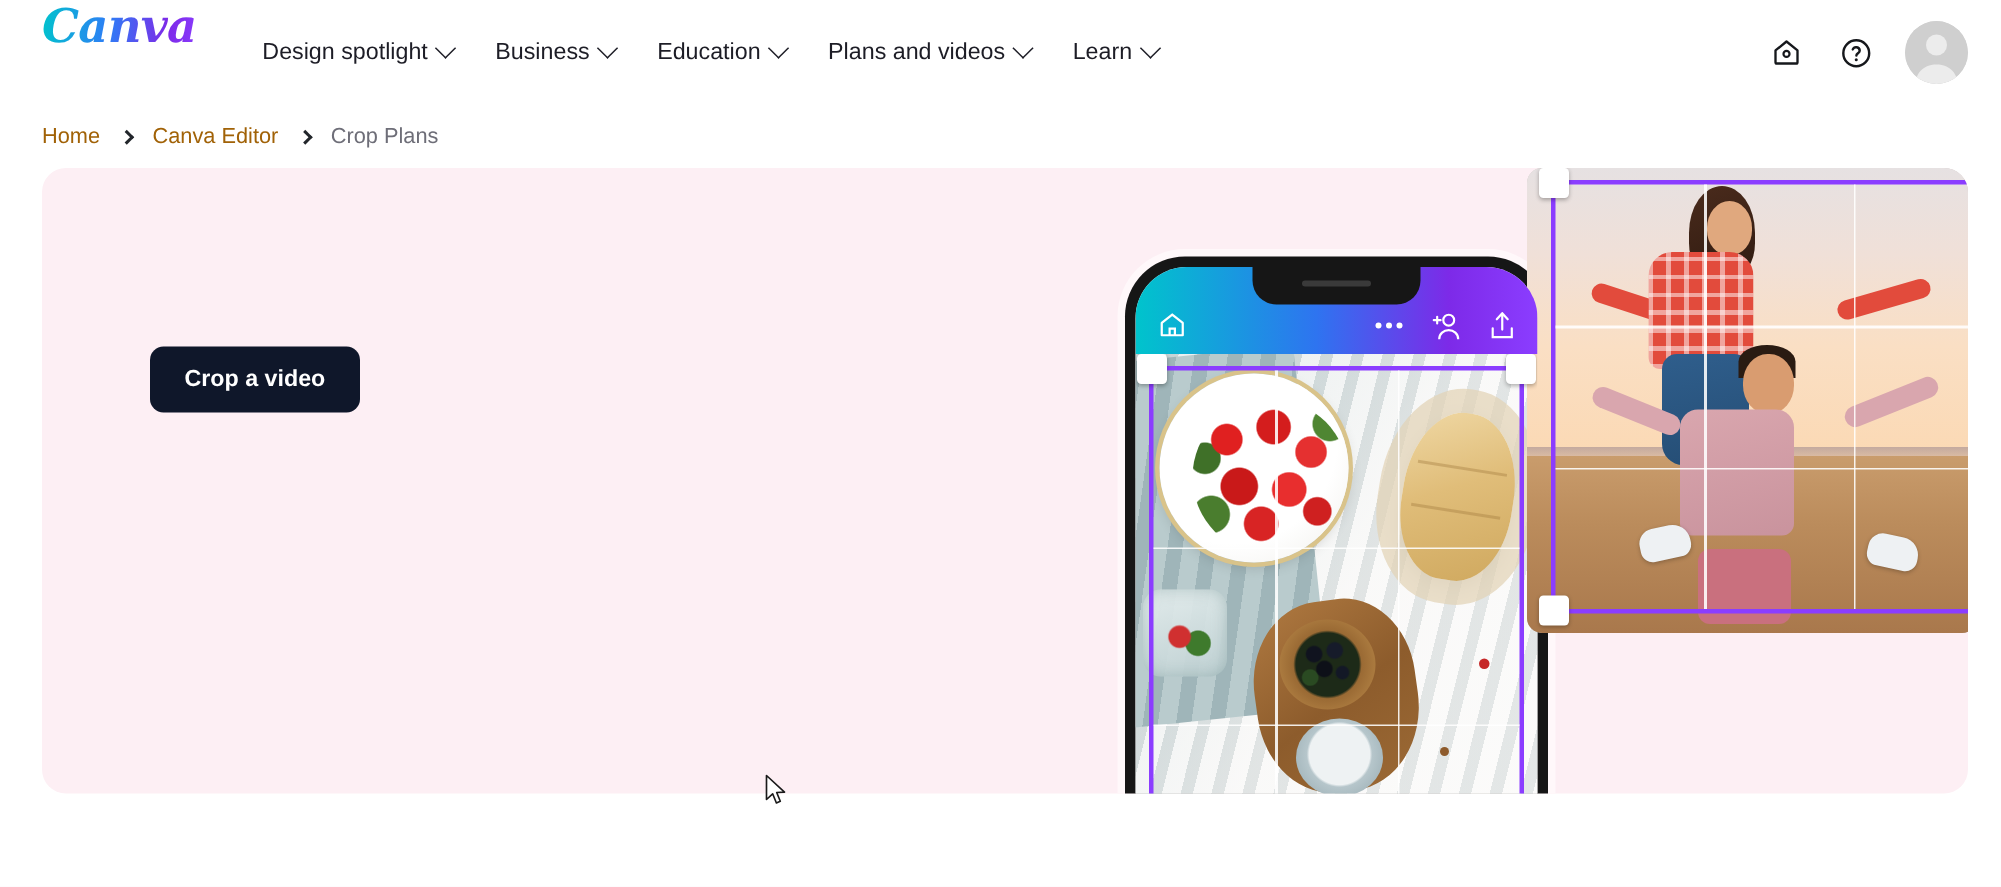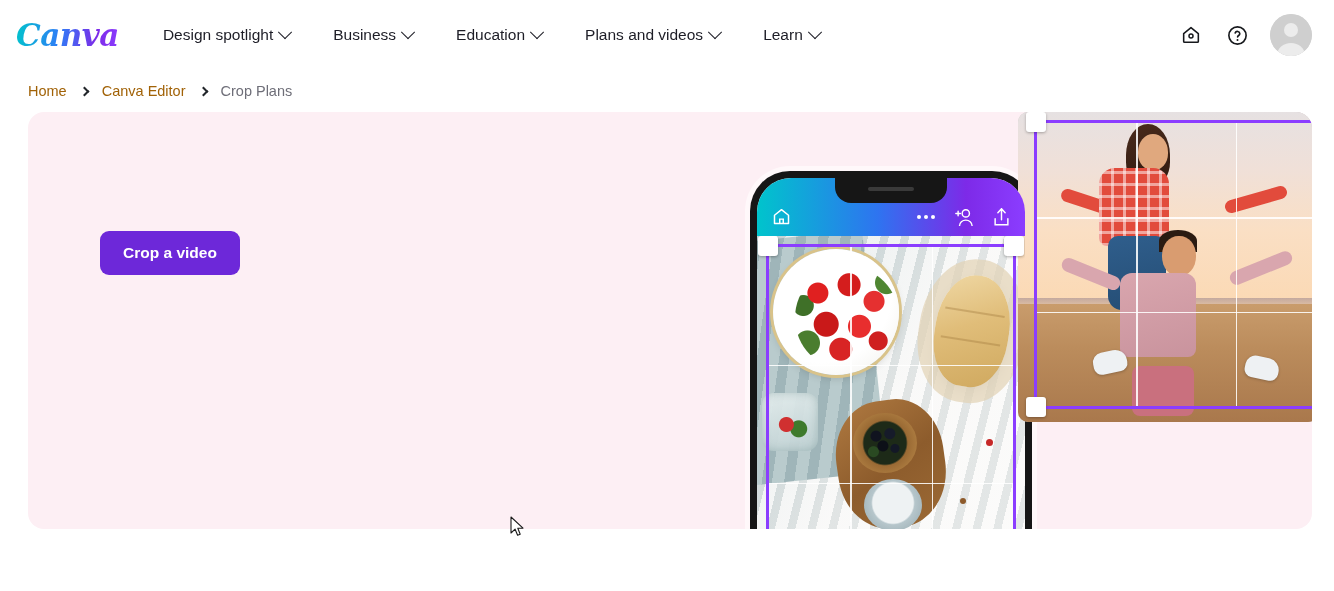--- a/index.html
+++ b/index.html
@@ -9,40 +9,39 @@
     overflow: hidden;
     background: #ffffff;
     font-family: "Liberation Sans", sans-serif;
     -webkit-font-smoothing: antialiased;
   }
 
   
   .header {
     height: 70px;
     display: flex;
-    align-items: center;
-    padding: 0 22px 0 16px;
+    padding: 0 22px 0 28px;
     background: #ffffff;
   }
   .logo {
     font-family: "DejaVu Serif", serif;
     font-style: italic;
     font-weight: 700;
     font-size: 31px;
     letter-spacing: -0.5px;
     background: linear-gradient(95deg, #00c4cc 0%, #2e7df6 42%, #7d2ae8 78%, #8b3dff 100%);
     -webkit-background-clip: text;
     background-clip: text;
     color: transparent;
     -webkit-text-fill-color: transparent;
     user-select: none;
     margin-right: 44px;
     cursor: pointer;
   }
-  .nav { display: flex; align-items: center; gap: 43px; }
+  .nav { display: flex; align-items: center; gap: 28px; }
   .nav-item {
     display: flex;
     align-items: center;
     gap: 7px;
     font-size: 15.5px;
     color: #1d1d26;
     cursor: pointer;
     white-space: nowrap;
   }
   .chev {
@@ -117,21 +116,21 @@
   .hero-desc {
     margin-top: 18px;
     font-size: 16.5px;
     line-height: 1.62;
     color: #3d3d46;
     width: 500px;
   }
   .cta {
     margin-top: 26px;
     display: inline-block;
-    background: #6d28d9;
+    background: #0f172a;
     color: #ffffff;
     font-size: 15.5px;
     font-weight: 700;
     padding: 13px 23px;
     border: none;
     border-radius: 9px;
     cursor: pointer;
     font-family: "Liberation Sans", sans-serif;
   }
 

